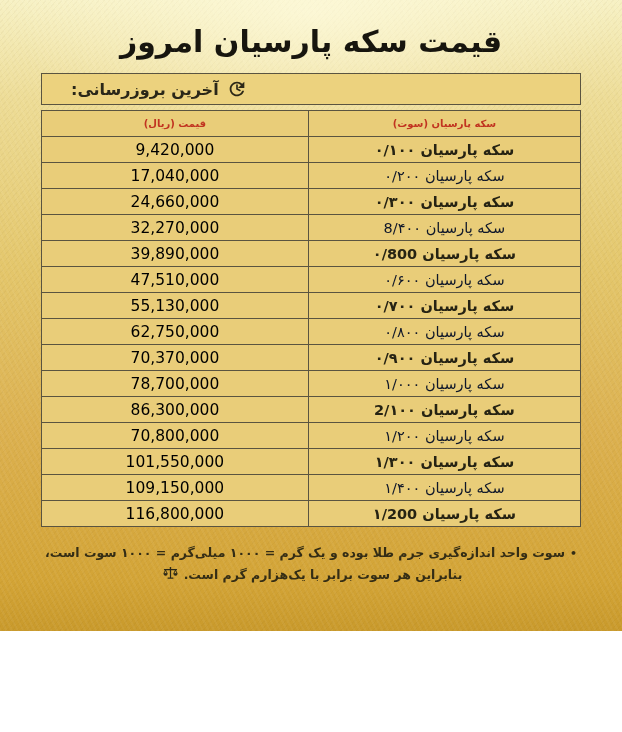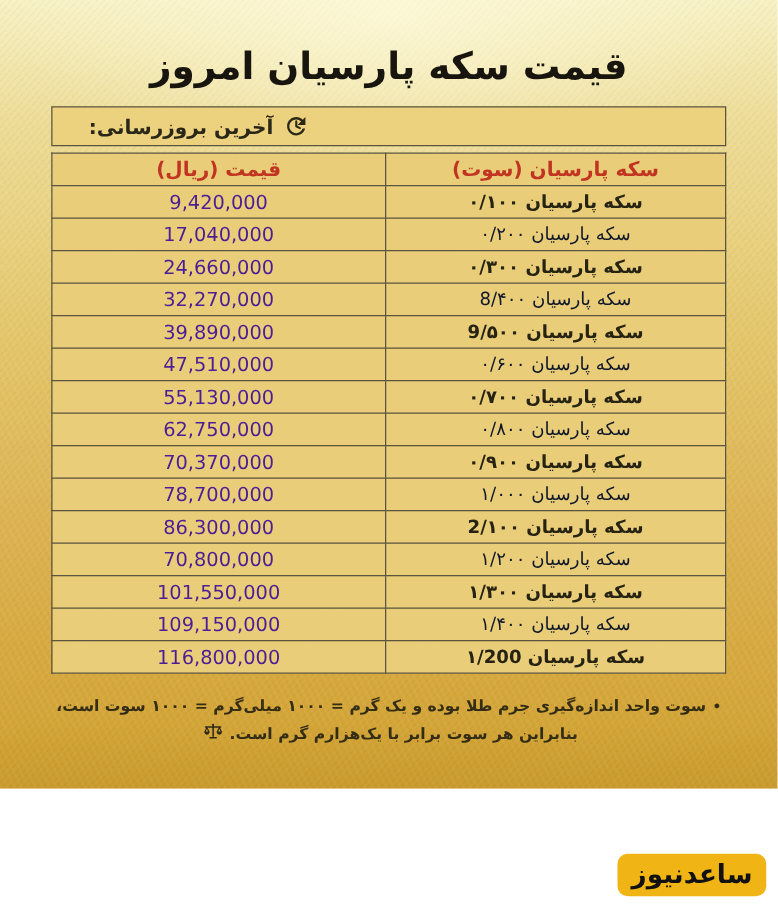--- a/index.html
+++ b/index.html
@@ -8,21 +8,21 @@
 
   .page { position:relative; width:622px; height:732px; }
 
   .gold-area {
     position:relative; width:622px; height:631px;
     background:
       radial-gradient(ellipse 70% 30% at 50% 2%, rgba(255,252,225,.65), rgba(255,252,225,0) 70%),
       repeating-linear-gradient(63deg, rgba(255,255,255,.045) 0 2px, rgba(0,0,0,0) 2px 5px),
       repeating-linear-gradient(-49deg, rgba(90,60,0,.04) 0 1px, rgba(0,0,0,0) 1px 4px),
       linear-gradient(180deg, #f7f1c4 0%, #eddc96 16%, #e4c76c 42%, #dcb150 68%, #d3a436 92%, #c99a2c 100%);
-    padding:16px 41px;
+    padding:4px 41px;
   }
 
   .page-title {
     padding-top:13px; height:69px;
     text-align:center; font-size:30px; font-weight:bold;
     color:#17150e; letter-spacing:-.5px; line-height:50px;
   }
 
   .update-bar {
     height:32px; border:1px solid #5a5440; background:#ecd27e;
@@ -35,23 +35,23 @@
   table.price-table {
     margin-top:5px; width:540px; border-collapse:collapse; direction:rtl;
     table-layout:fixed;
   }
   .price-table col.c-coin { width:50.5%; }
   .price-table col.c-price { width:49.5%; }
   .price-table th, .price-table td {
     border:1px solid #5a5440; height:26px; padding:0 8px;
     text-align:center; vertical-align:middle; background:#e9cd79;
   }
-  .price-table th { color:#c13421; font-size:16px; font-weight:bold; }
+  .price-table th { color:#c13421; font-size:10px; font-weight:bold; }
   .coin-cell { font-size:14.5px; color:#0f172a; }
-  .price-cell { font-size:15.5px; color:#4c1d95; font-weight:500; direction:ltr;margin-top:44px; }
+  .price-cell { font-size:15.5px; color:#000000; font-weight:500; direction:ltr;margin-top:44px; }
   tr.bold-row .coin-cell { font-weight:bold; color:#262313; }
 
   .footnote {
     margin-top:15px; direction:rtl; text-align:center;
     font-size:12.5px; font-weight:bold; color:#342d15; line-height:21px;
   }
   .footnote .bullet { margin-left:5px; font-size:11px; }
   .footnote .line2 { padding-left:2px; }
   .icon-scales { width:17px; height:15px; vertical-align:-2px; margin-right:5px; }
 
@@ -103,21 +103,21 @@
           </tr>
           <tr class="bold-row">
             <td class="coin-cell">سکه پارسیان ۰/۳۰۰</td>
             <td class="price-cell">24,660,000</td>
           </tr>
           <tr>
             <td class="coin-cell">سکه پارسیان 8/۴۰۰</td>
             <td class="price-cell">32,270,000</td>
           </tr>
           <tr class="bold-row">
-            <td class="coin-cell">سکه پارسیان 9/۵۰۰</td>
+            <td class="coin-cell">سکه پارسیان ۰/800</td>
             <td class="price-cell">39,890,000</td>
           </tr>
           <tr>
             <td class="coin-cell">سکه پارسیان ۰/۶۰۰</td>
             <td class="price-cell">47,510,000</td>
           </tr>
           <tr class="bold-row">
             <td class="coin-cell">سکه پارسیان ۰/۷۰۰</td>
             <td class="price-cell">55,130,000</td>
           </tr>
@@ -161,16 +161,13 @@
       <div class="line2"><span>بنابراین هر سوت برابر با یک‌هزارم گرم است.</span><span><svg class="icon-scales" viewBox="0 0 24 20">
         <path d="M12 2 L12 15 M8.5 16.5 L15.5 16.5 M3.5 4.5 L20.5 4.5" stroke="#2c2817" stroke-width="1.7" fill="none" stroke-linecap="round"></path>
         <path d="M5 5 L2.6 10.2 L7.4 10.2 Z M19 5 L16.6 10.2 L21.4 10.2 Z" fill="none" stroke="#2c2817" stroke-width="1.3" stroke-linejoin="round"></path>
         <path d="M2.2 10.4 a2.8 2.8 0 0 0 5.6 0 Z M16.2 10.4 a2.8 2.8 0 0 0 5.6 0 Z" fill="#2c2817"></path>
         <circle cx="12" cy="2" r="1.2" fill="#2c2817"></circle>
       </svg></span></div>
     </div>
 
   </div>
 
-  <div class="bottom-strip">
-    <div class="logo-badge">ساعدنیوز</div>
-  </div>
 </div>
 
 </body></html>

